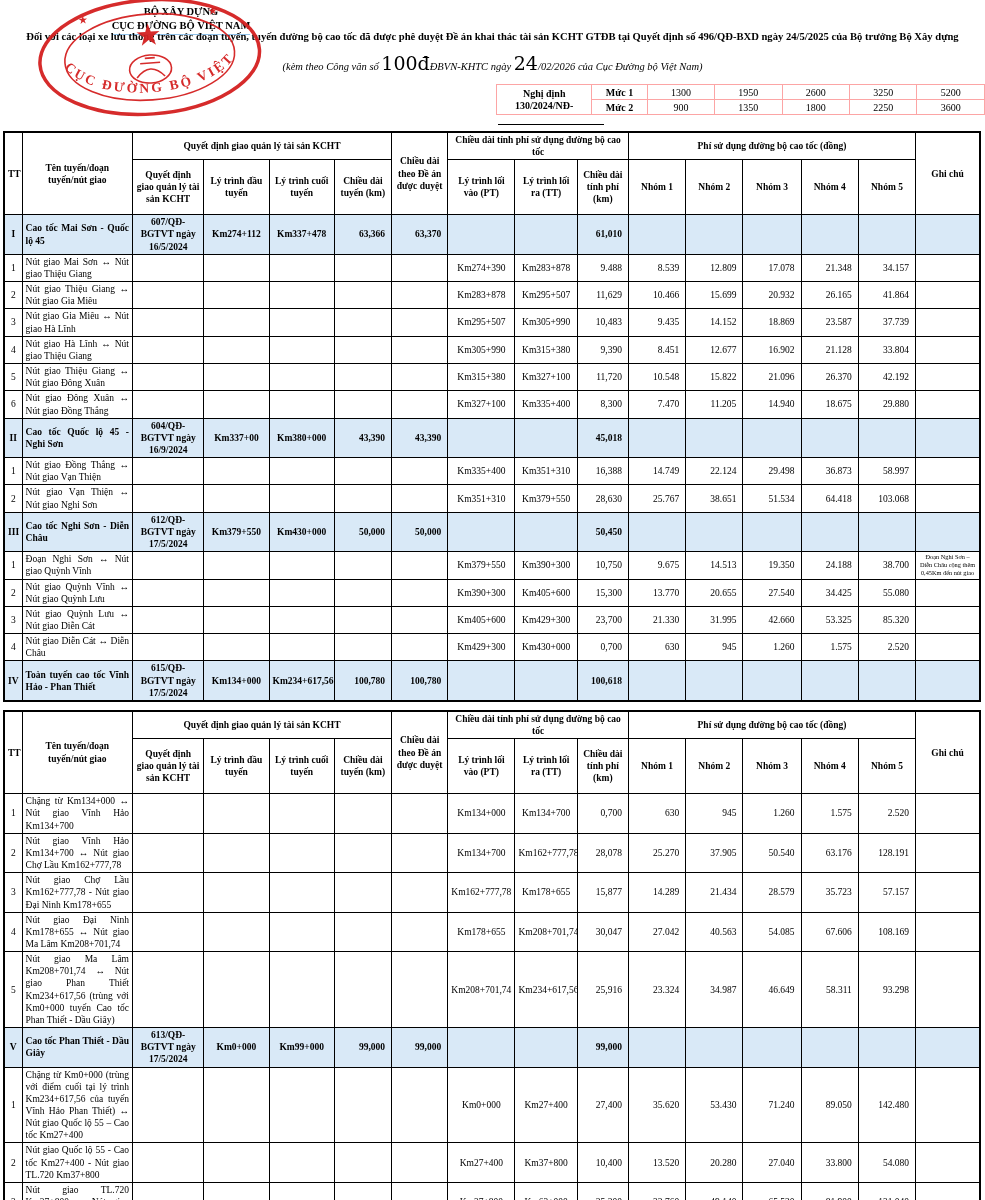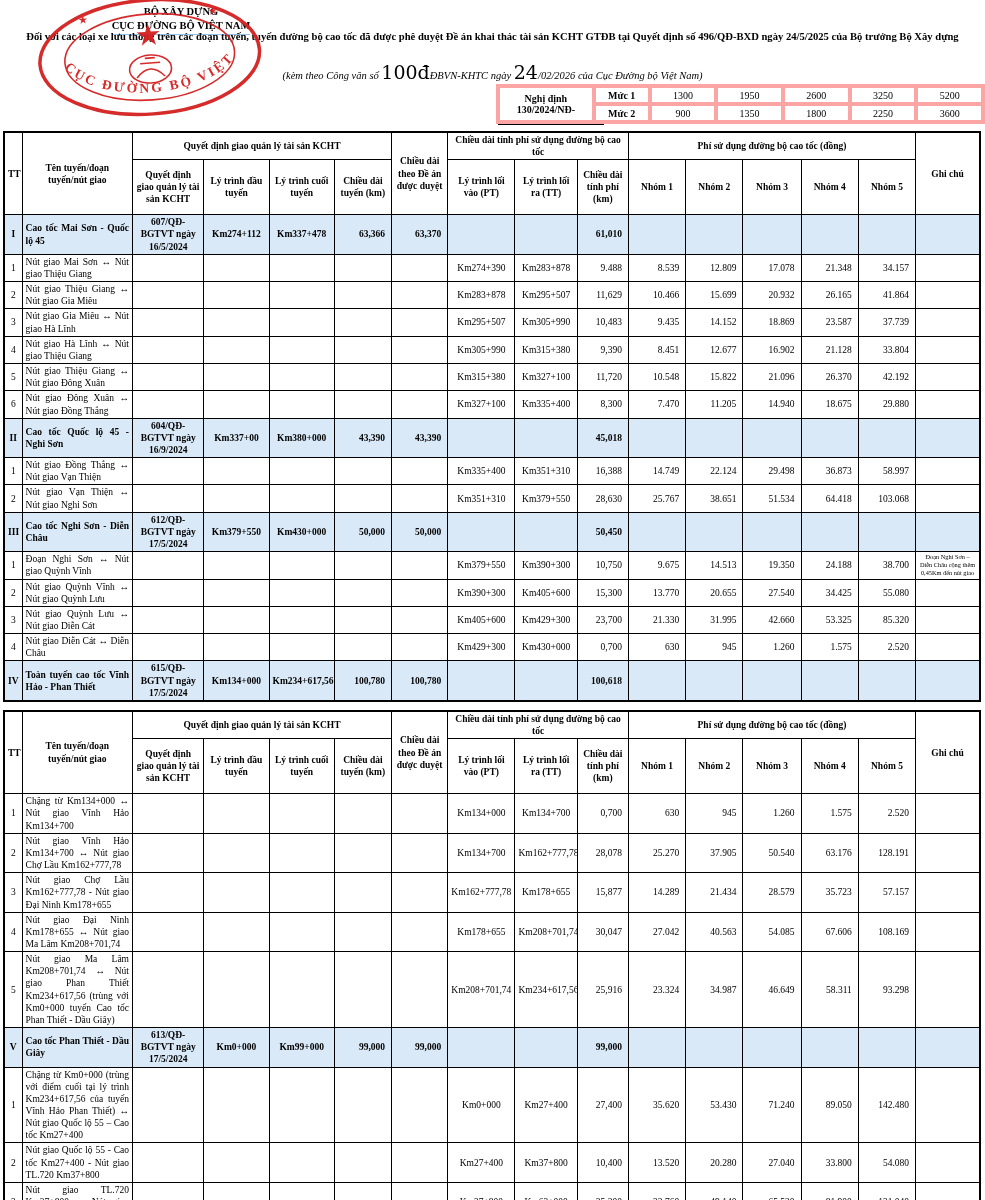--- a/index.html
+++ b/index.html
@@ -6,25 +6,25 @@
   body{width:985px;font-family:"Liberation Serif","DejaVu Serif",serif;color:#000;}
 
   
   .doc-header{position:relative;height:131px;overflow:hidden;}
   .org-block{position:absolute;left:66px;top:5px;width:230px;text-align:center;font-size:10.5px;font-weight:bold;line-height:1.35;z-index:0;}
   .org-line2{border-bottom:1px solid #8fc0e8;display:inline-block;padding-bottom:1px;}
   .seal{position:absolute;left:28px;top:-3px;z-index:1;opacity:.95;transform:rotate(-4deg);}
   .header-text{position:relative;text-align:center;padding-top:27px;z-index:0;}
   .doc-title{font-size:13px;font-weight:bold;letter-spacing:.2px;}
   .doc-subtitle{font-size:10.6px;font-weight:bold;margin-top:4px;padding:0 8px;}
-  .doc-attachment{font-size:10.5px;font-style:italic;margin-top:19px;}
+  .doc-attachment{font-size:10.5px;font-style:italic;margin-top:10px;}
   .hand{font-size:19px;font-style:normal;font-family:"DejaVu Serif",serif;}
   .levels-wrap{position:absolute;left:496px;top:84px;z-index:0;}
   .levels-table{border-collapse:collapse;}
-  .levels-table td{border:4px solid #fca5a5;font-size:10px;text-align:center;padding:0 6px;height:14px;}
+  .levels-table td{border:1px solid #fca5a5;font-size:10px;text-align:center;padding:0 6px;height:14px;}
   .lv-label{font-weight:bold;width:96px;line-height:1.15;}
   .lv-name{font-weight:bold;width:55px;}
   .lv-val{width:74px;}
   .short-rule{position:absolute;left:498px;top:124px;width:106px;border-top:1.5px solid #000;}
 
   
   .fee-table{border-collapse:collapse;table-layout:fixed;width:978px;margin:0 0 0 3px;border:2px solid #000;}
   .fee-table th,.fee-table td{border:1px solid #000;padding:1px 3px;font-size:9.5px;line-height:1.28;vertical-align:middle;overflow:hidden;}
   .fee-table thead th{font-weight:bold;text-align:center;}
   .fee-table thead tr.grp th{height:17px;}

